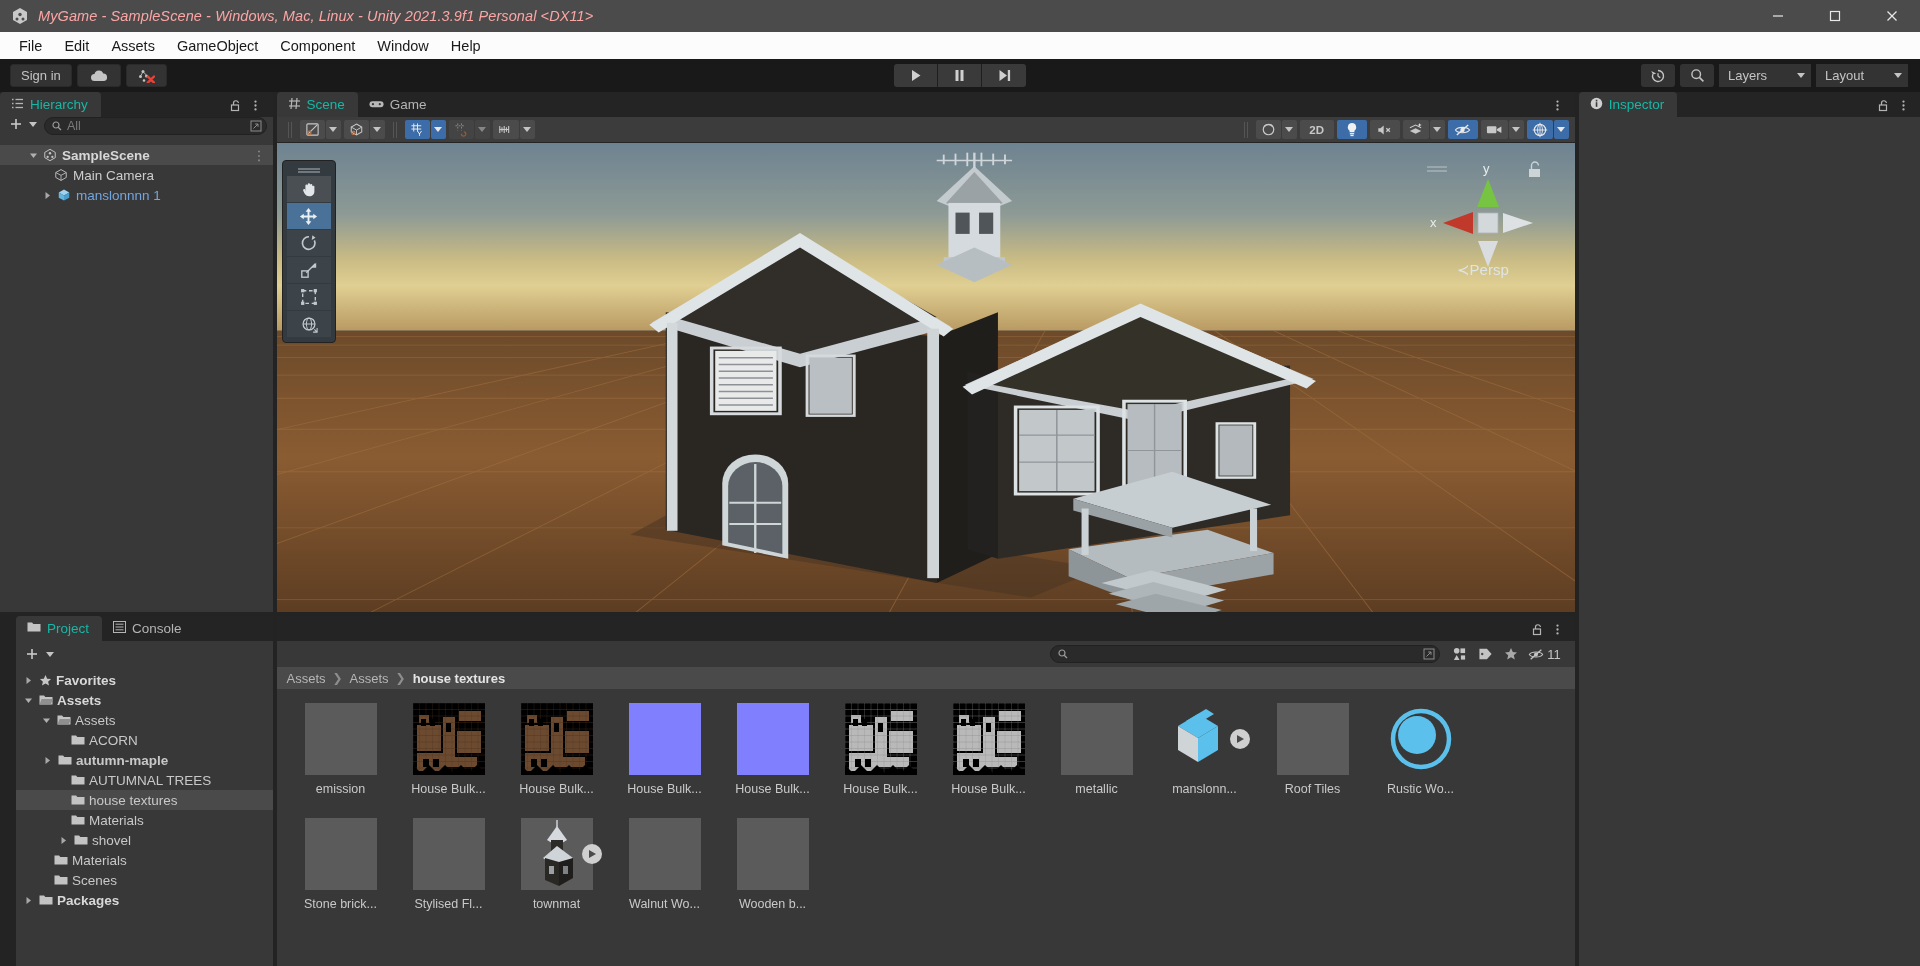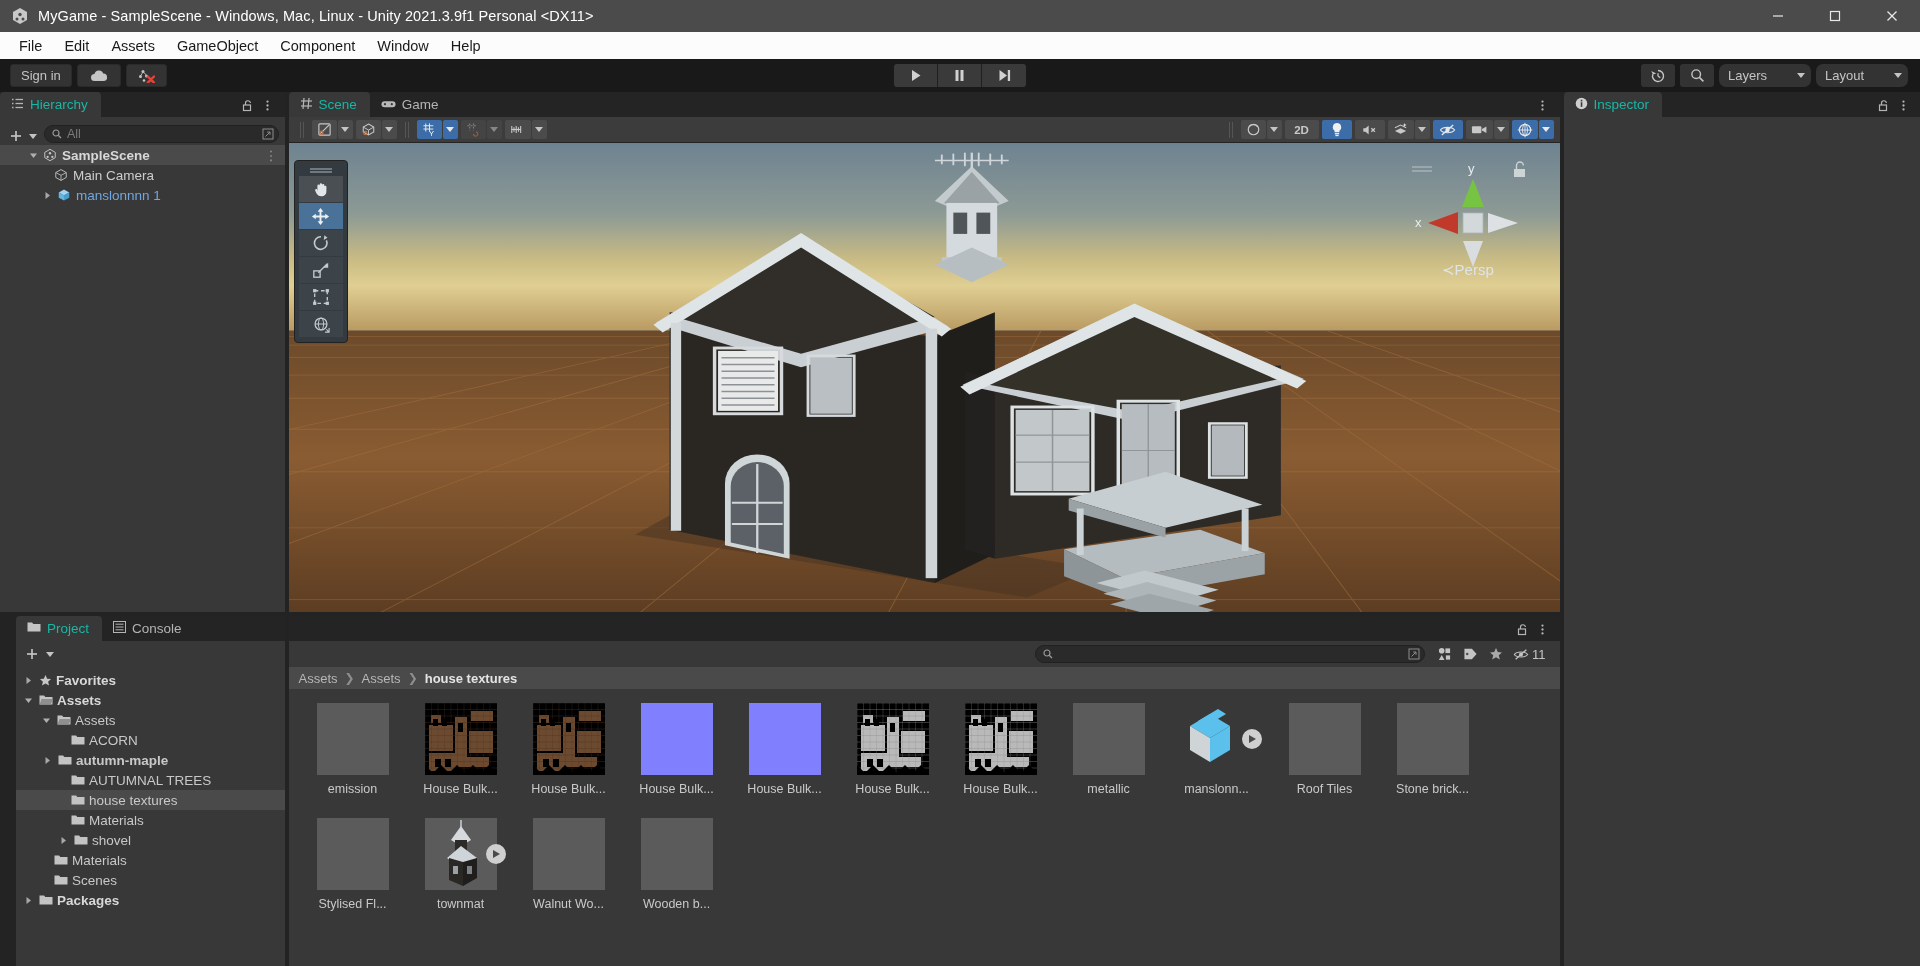--- a/index.html
+++ b/index.html
@@ -11,21 +11,21 @@
     -webkit-font-smoothing: antialiased;
   }
   body { display: flex; flex-direction: column; }
 
   
   .titlebar {
     height: 32px; background: #4b4b4b; display: flex; align-items: center;
     flex: 0 0 32px; position: relative;
   }
   .title-icon { width: 20px; height: 20px; margin-left: 10px; position: relative; }
-  .title-text { color: #ffffff; font-size: 14.5px; margin-left: 8px; letter-spacing: .1px; }
+  .title-text { color: #fca5a5; font-size: 14.5px; margin-left: 8px; letter-spacing: .1px; font-style: italic; }
   .win-controls { position: absolute; right: 0; top: 0; height: 32px; display: flex; }
   .win-btn { width: 57px; height: 32px; display: flex; align-items: center; justify-content: center; }
   .win-btn svg { display: block; }
 
   
   .menubar {
     height: 27px; background: #fcfcfc; display: flex; align-items: center;
     flex: 0 0 27px; padding-left: 8px;
   }
   .menu-item { color: #1a1a1a; font-size: 14.5px; padding: 3px 11px; cursor: default; }
@@ -46,21 +46,21 @@
     width: 44px; height: 23px; background: #3a3a3a; display: flex;
     align-items: center; justify-content: center; border-right: 1px solid #1f1f1f;
     cursor: default;
   }
   .play-btn:first-child { border-radius: 3px 0 0 3px; }
   .play-btn:last-child { border-radius: 0 3px 3px 0; border-right: none; }
   .tb-right { margin-left: auto; display: flex; align-items: center; gap: 5px; padding-right: 12px; }
   .tb-sq { width: 34px; height: 23px; background: #333333; border-radius: 3px;
            display: flex; align-items: center; justify-content: center; cursor: default; }
   .tb-dropdown {
-    background: #333333; border-radius: 7px; height: 23px; min-width: 92px;
+    background: #333333; border-radius: 0; height: 23px; min-width: 92px;
     display: flex; align-items: center; justify-content: space-between;
     padding: 0 6px 0 9px; color: #c4c4c4; font-size: 13px; cursor: default;
   }
   .caret { width: 0; height: 0; border-left: 4px solid transparent;
            border-right: 4px solid transparent; border-top: 5px solid #c4c4c4; margin-left: 7px; }
 
   
   .workspace { flex: 1 1 auto; display: flex; min-height: 0; background: #232323; }
   .col-left  { width: 364px; display: flex; flex-direction: column; min-width: 0; }
   .col-mid   { flex: 1 1 auto; display: flex; flex-direction: column; min-width: 0; }
@@ -75,21 +75,21 @@
   .tab {
     height: 25px; display: flex; align-items: center; gap: 6px;
     padding: 0 13px 0 11px; font-size: 13.5px; color: #b4b4b4; cursor: default;
   }
   .tab.active { background: #383838; border-top-left-radius: 4px; border-top-right-radius: 4px; color: #14b8a6; }
   .tabrow-right { margin-left: auto; display: flex; align-items: center; gap: 2px; padding: 0 8px 3px 0; }
   .icon-btn { width: 18px; height: 18px; display: flex; align-items: center; justify-content: center; cursor: default; }
 
   
   .hier-toolbar {
-    height: 26px; background: #383838; display: flex; align-items: flex-end;
+    height: 26px; background: #383838; display: flex; align-items: flex-start;
     gap: 4px; padding: 0 6px; flex: 0 0 26px;
   }
   .plus-btn { display: flex; align-items: center; gap: 3px; padding: 0 3px; cursor: default; }
   .searchfield {
     flex: 1 1 auto; height: 18px; background: #2a2a2a; border: 1px solid #212121;
     border-radius: 9px; display: flex; align-items: center; padding: 0 4px 0 7px; gap: 5px;
   }
   .searchfield input {
     flex: 1; background: transparent; border: none; outline: none;
     color: #b9b9b9; font-size: 12.5px; font-family: inherit;
@@ -1245,20 +1245,29 @@
       <stop offset="100%" stop-color="#101010"></stop>
                   </radial-gradient>
                 </defs>
     <circle cx="36" cy="36" r="30" fill="url(#gc9c9c9)"></circle>
               </svg>
             </div>
             <div class="asset-label">Roof Tiles</div>
           </div>
           <div class="asset">
             <div class="asset-thumb">
+              <svg width="66" height="66" viewBox="0 0 66 66">
+    <circle cx="33" cy="33" r="28" fill="none" stroke="#5bc0eb" stroke-width="4.5"></circle>
+    <circle cx="29" cy="29" r="19" fill="#5bc0eb"></circle>
+              </svg>
+            </div>
+            <div class="asset-label">Rustic Wo...</div>
+          </div>
+          <div class="asset">
+            <div class="asset-thumb">
               <svg width="72" height="72" viewBox="0 0 72 72">
     <rect width="72" height="72" fill="#5b5b5b"></rect>
     <defs>
                   <radial-gradient id="g9b9b9b" cx="34%" cy="28%" r="72%">
       <stop offset="0%" stop-color="#ffffff"></stop>
                     <stop offset="26%" stop-color="#9b9b9b"></stop>
       <stop offset="100%" stop-color="#101010"></stop>
                   </radial-gradient>
                 </defs>
     <circle cx="36" cy="36" r="30" fill="url(#g9b9b9b)"></circle>

